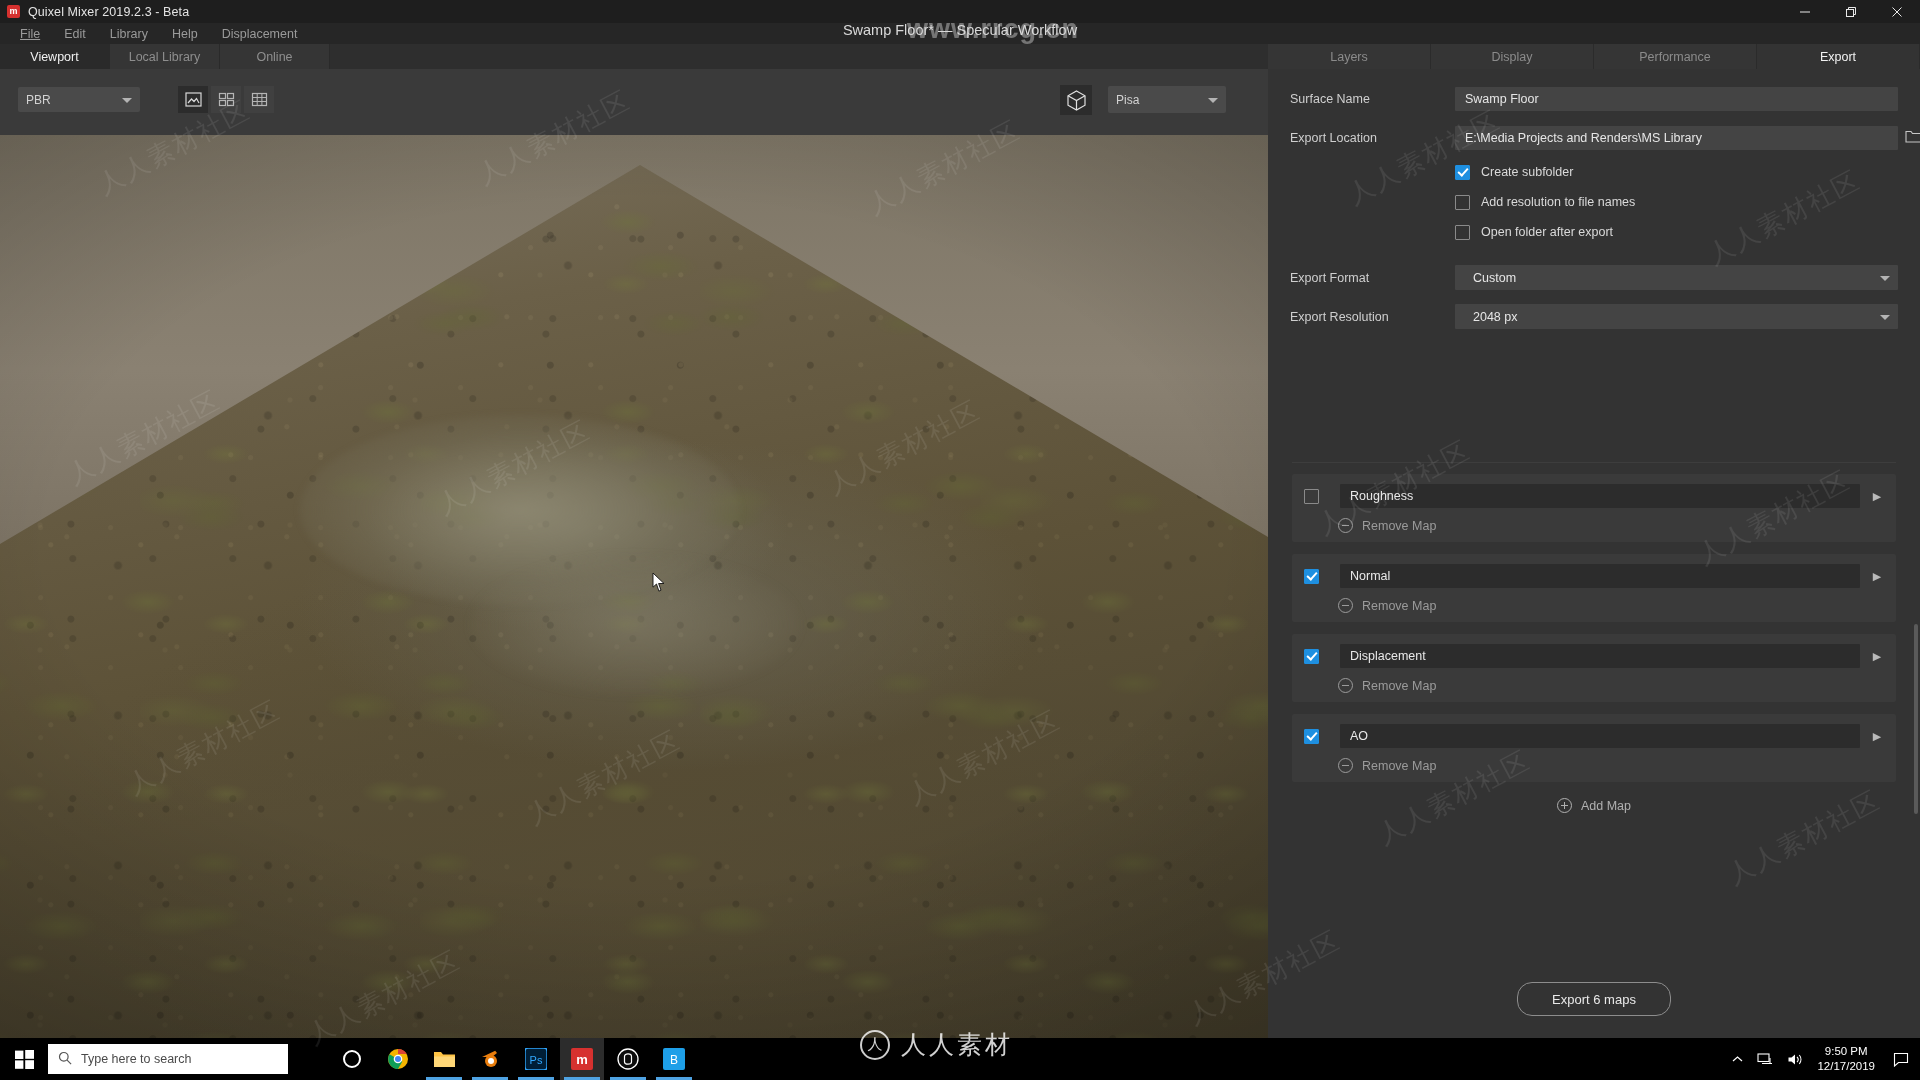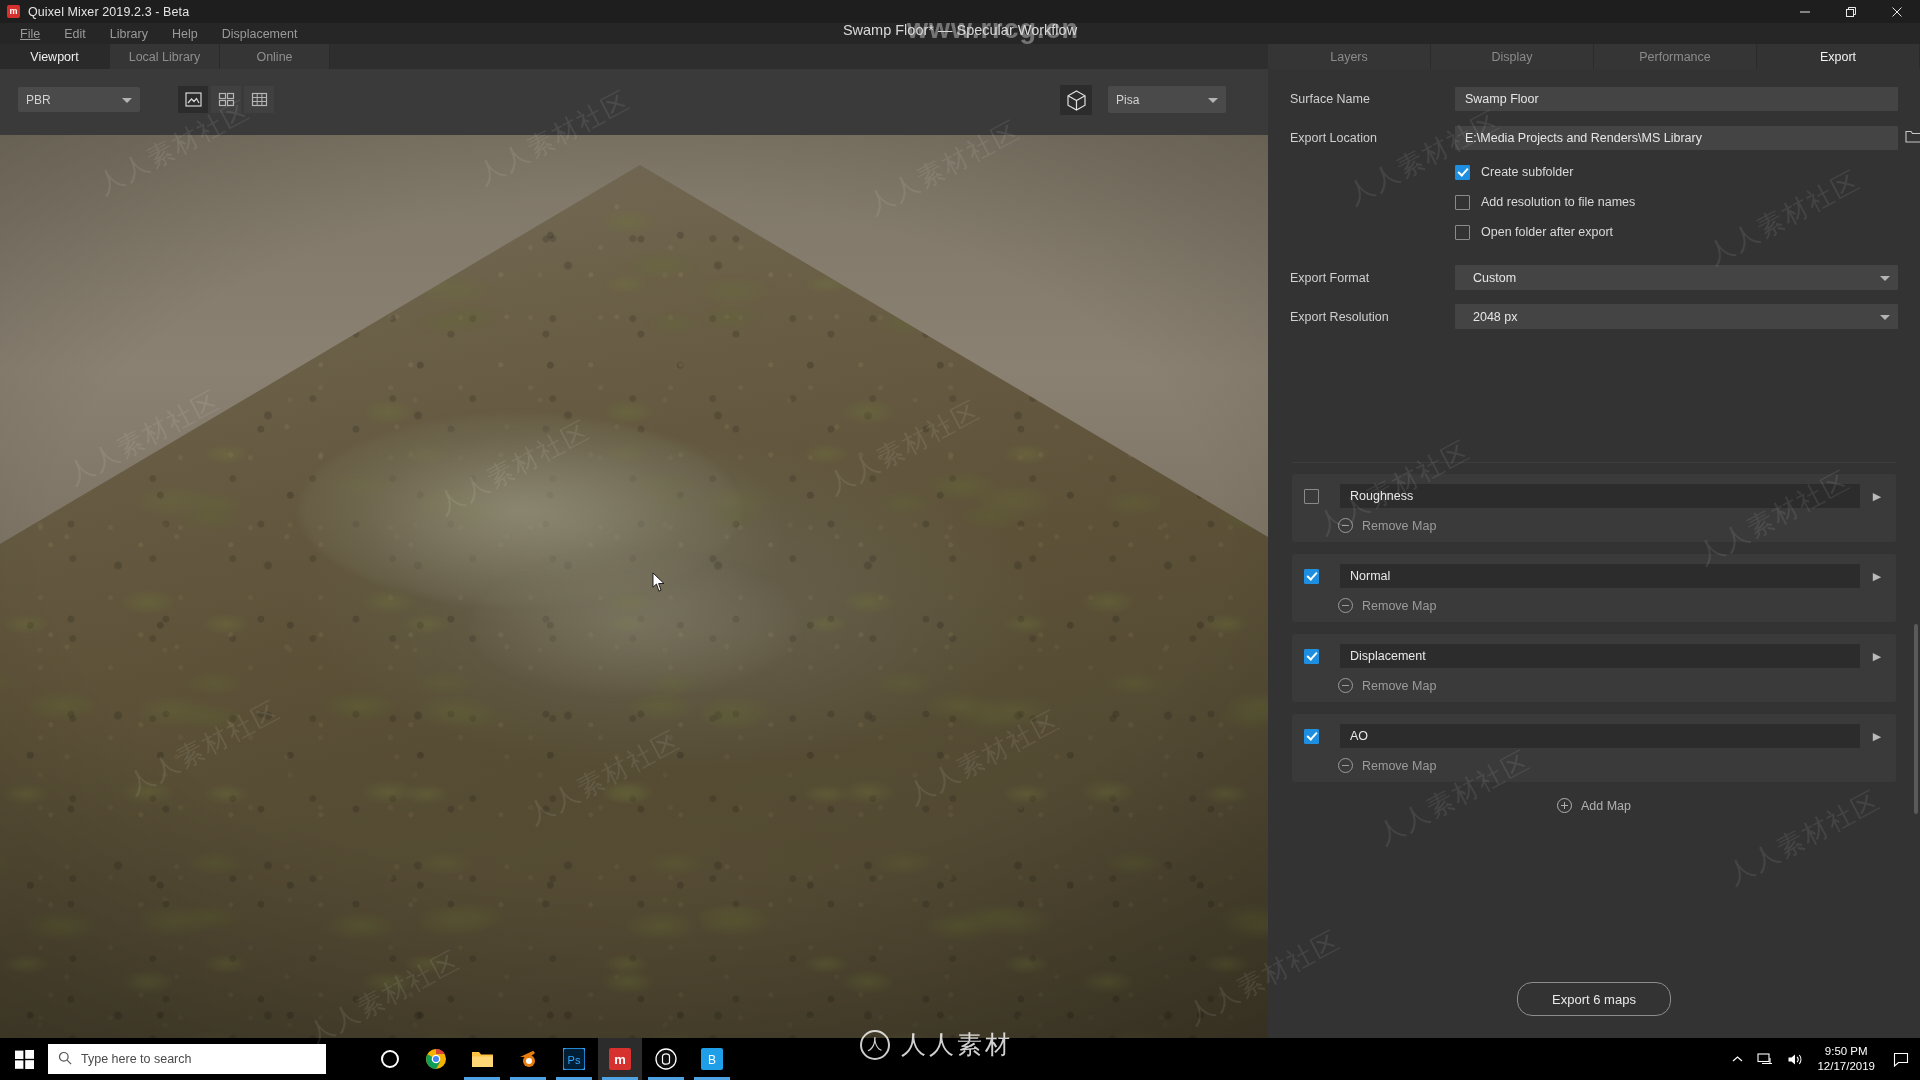--- a/index.html
+++ b/index.html
@@ -284,21 +284,21 @@
     background: #3d3d3d;
   }
 
   
   .taskbar {
     position: absolute; left: 0; top: 1038px; width: 1920px; height: 42px;
     background: #000000; display: flex; align-items: center;
   }
   .start-btn { width: 48px; height: 42px; display: flex; align-items: center; justify-content: center; }
   .tb-search {
-    width: 278px; height: 30px; background: #ffffff; display: flex; align-items: center;
+    width: 240px; height: 30px; background: #ffffff; display: flex; align-items: center;
     padding: 0 10px; color: #4a4a4a; font-size: 12.5px; gap: 9px;
   }
   .tb-apps { display: flex; align-items: center; gap: 2px; margin-left: 42px; }
   .tb-app {
     width: 44px; height: 42px; display: flex; align-items: center; justify-content: center;
     position: relative;
   }
   .tb-app.running::after {
     content: ""; position: absolute; bottom: 0; left: 4px; right: 4px; height: 3px;
     background: #4fa3e3;

